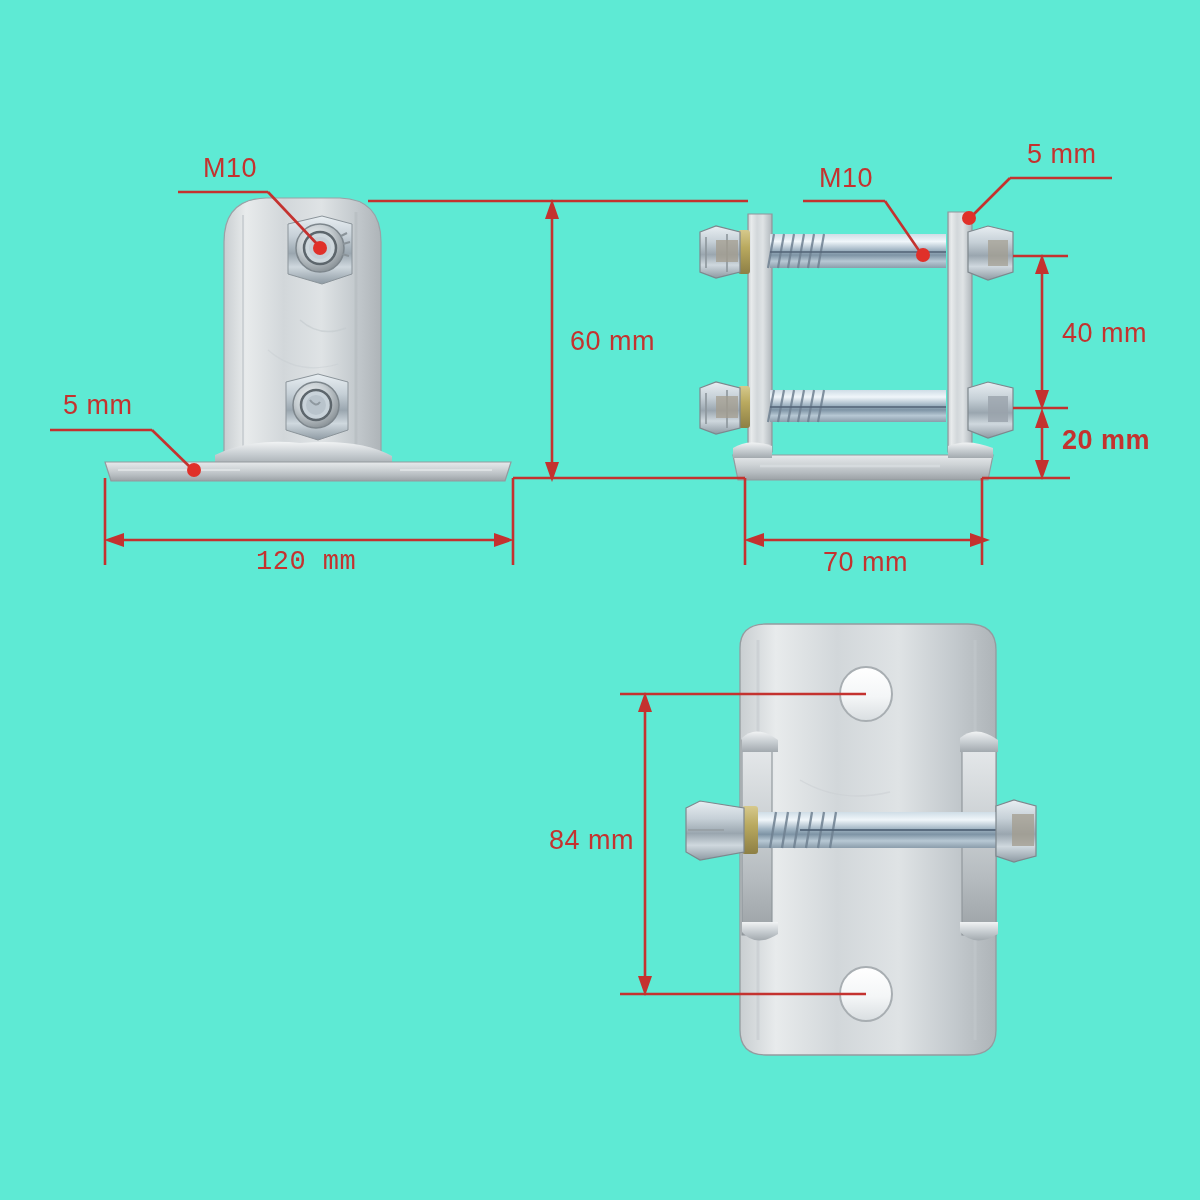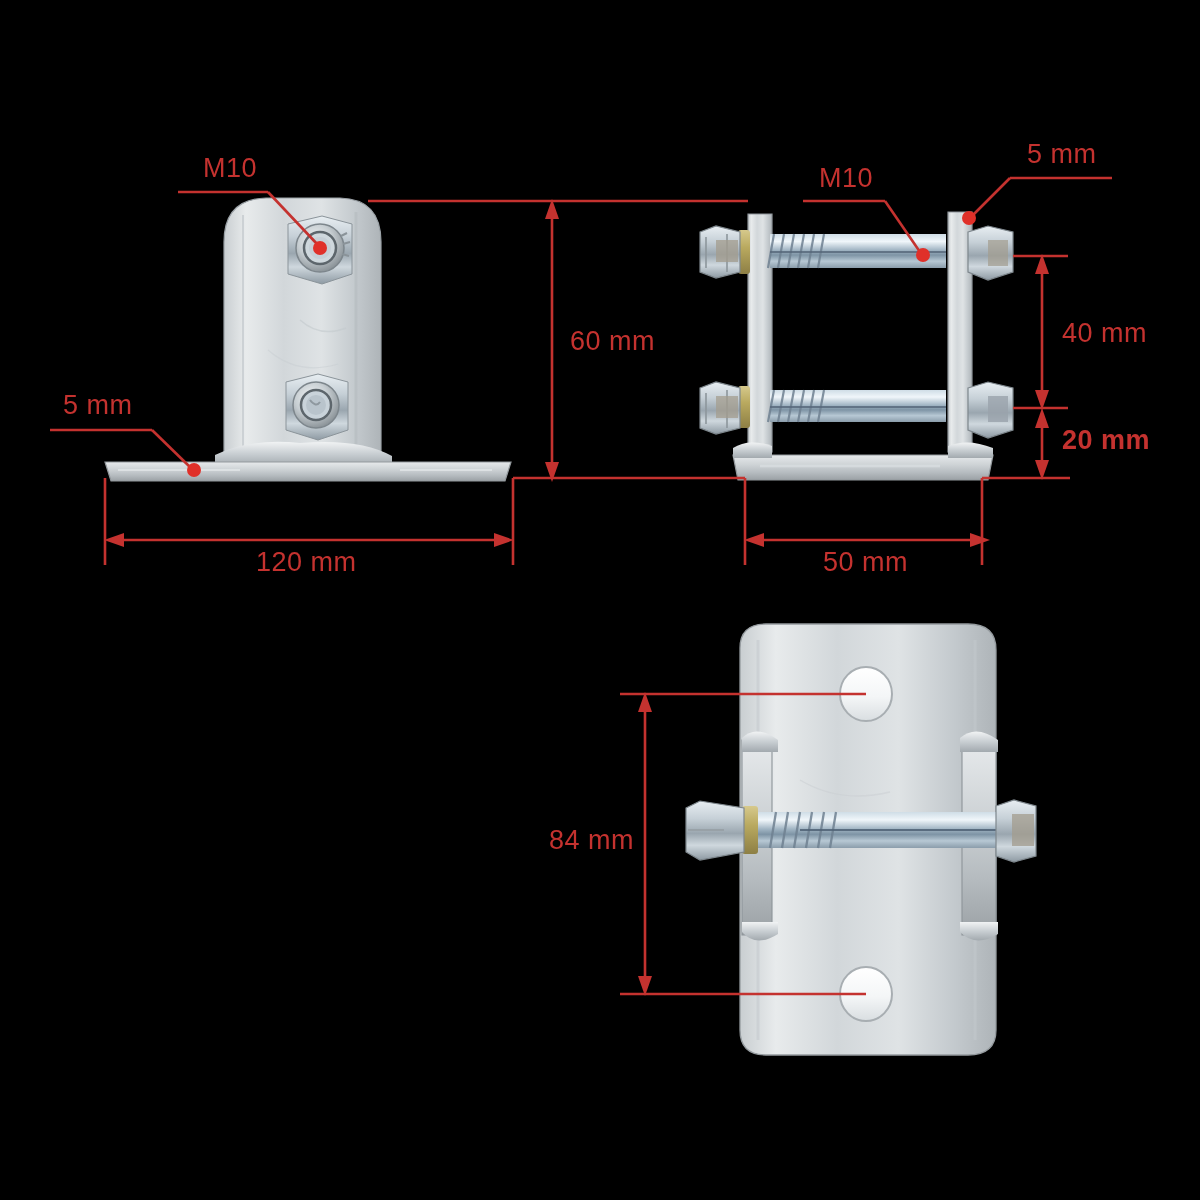--- a/index.html
+++ b/index.html
@@ -5,21 +5,21 @@
 <style>
   html, body {
     margin: 0;
     padding: 0;
     background: #ffffff;
   }
   #stage {
     position: relative;
     width: 1200px;
     height: 1200px;
-    background: #000000;
+    background: #5eead4;
     overflow: hidden;
     font-family: "Liberation Sans", sans-serif;
   }
   .dim-label {
     position: absolute;
     color: #c4322f;
     font-family: "Liberation Sans", sans-serif;
     font-size: 27px;
     font-weight: 400;
     letter-spacing: 0.5px;
@@ -270,27 +270,27 @@
       <polygon points="645,996 638,976 652,976" fill="#c4322f" stroke="none"></polygon>
     </g>
   </svg>
 
   <div class="dim-label" style="left:203px; top:155px;">M10</div>
 
   <div class="dim-label" style="left:63px; top:392px;">5 mm</div>
 
   <div class="dim-label" style="left:570px; top:328px;">60 mm</div>
 
-  <div class="dim-label" style="left:256px; top:549px;">120 mm</div>
+  <div class="dim-label" style="left:256px; top:549px;font-family:Liberation Mono, monospace;">120 mm</div>
 
   <div class="dim-label" style="left:819px; top:165px;">M10</div>
 
   <div class="dim-label" style="left:1027px; top:141px;">5 mm</div>
 
   <div class="dim-label" style="left:1062px; top:320px;">40 mm</div>
 
   <div class="dim-label" style="left:1062px; top:427px;font-weight:bold;">20 mm</div>
 
-  <div class="dim-label" style="left:823px; top:549px;">50 mm</div>
+  <div class="dim-label" style="left:823px; top:549px;">70 mm</div>
 
   <div class="dim-label" style="left:549px; top:827px;">84 mm</div>
 
 </div>
 
 </body></html>

